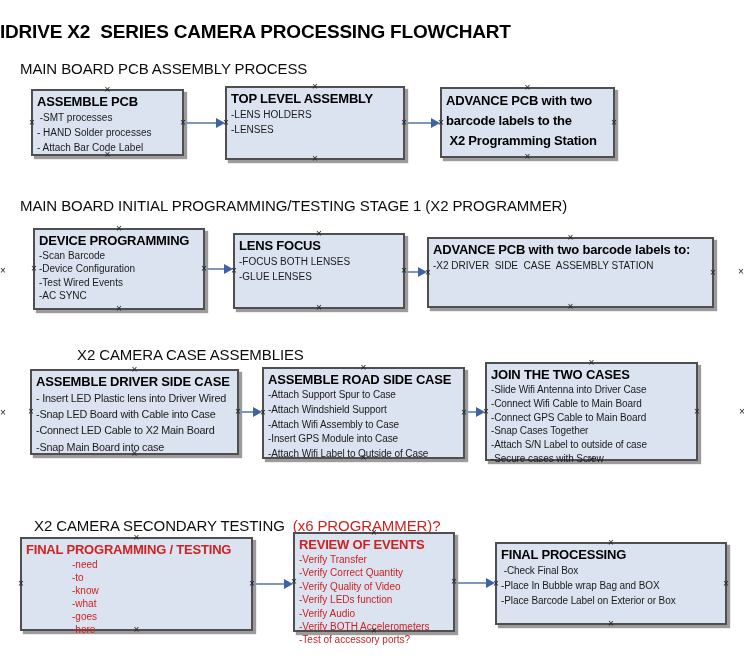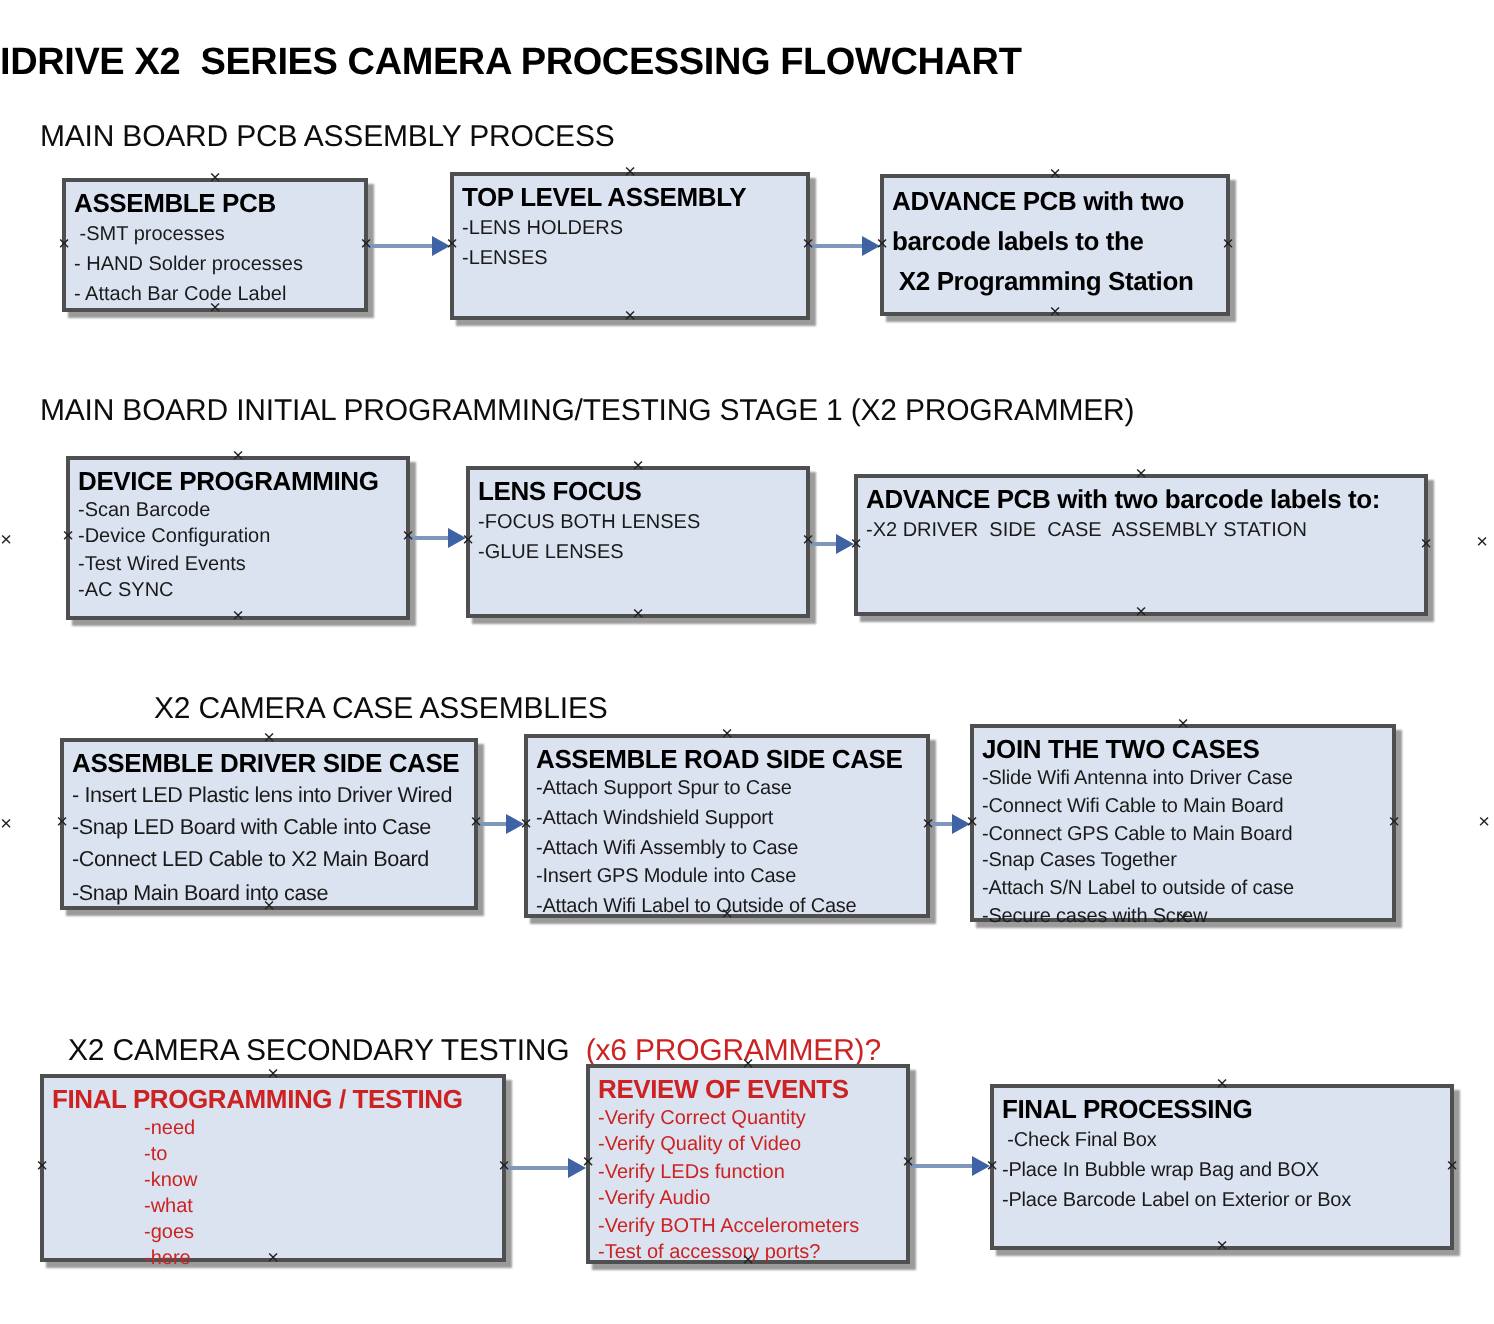--- a/index.html
+++ b/index.html
@@ -207,20 +207,21 @@
       <div class="item">-here</div>
     </div>
 <span class="handle h-t">×</span>
     <span class="handle h-b">×</span>
     <span class="handle h-l">×</span>
     <span class="handle h-r">×</span>
   </div>
 <div class="fbox pos-b11 red-text">
   <div class="fbox-title">REVIEW OF EVENTS</div>
   <div>
+      <div class="item">-Verify Transfer</div>
       <div class="item">-Verify Correct Quantity</div>
       <div class="item">-Verify Quality of Video</div>
       <div class="item">-Verify LEDs function</div>
       <div class="item">-Verify Audio</div>
       <div class="item">-Verify BOTH Accelerometers</div>
       <div class="item">-Test of accessory ports?</div>
     </div>
 <span class="handle h-t">×</span>
     <span class="handle h-b">×</span>
     <span class="handle h-l">×</span>

